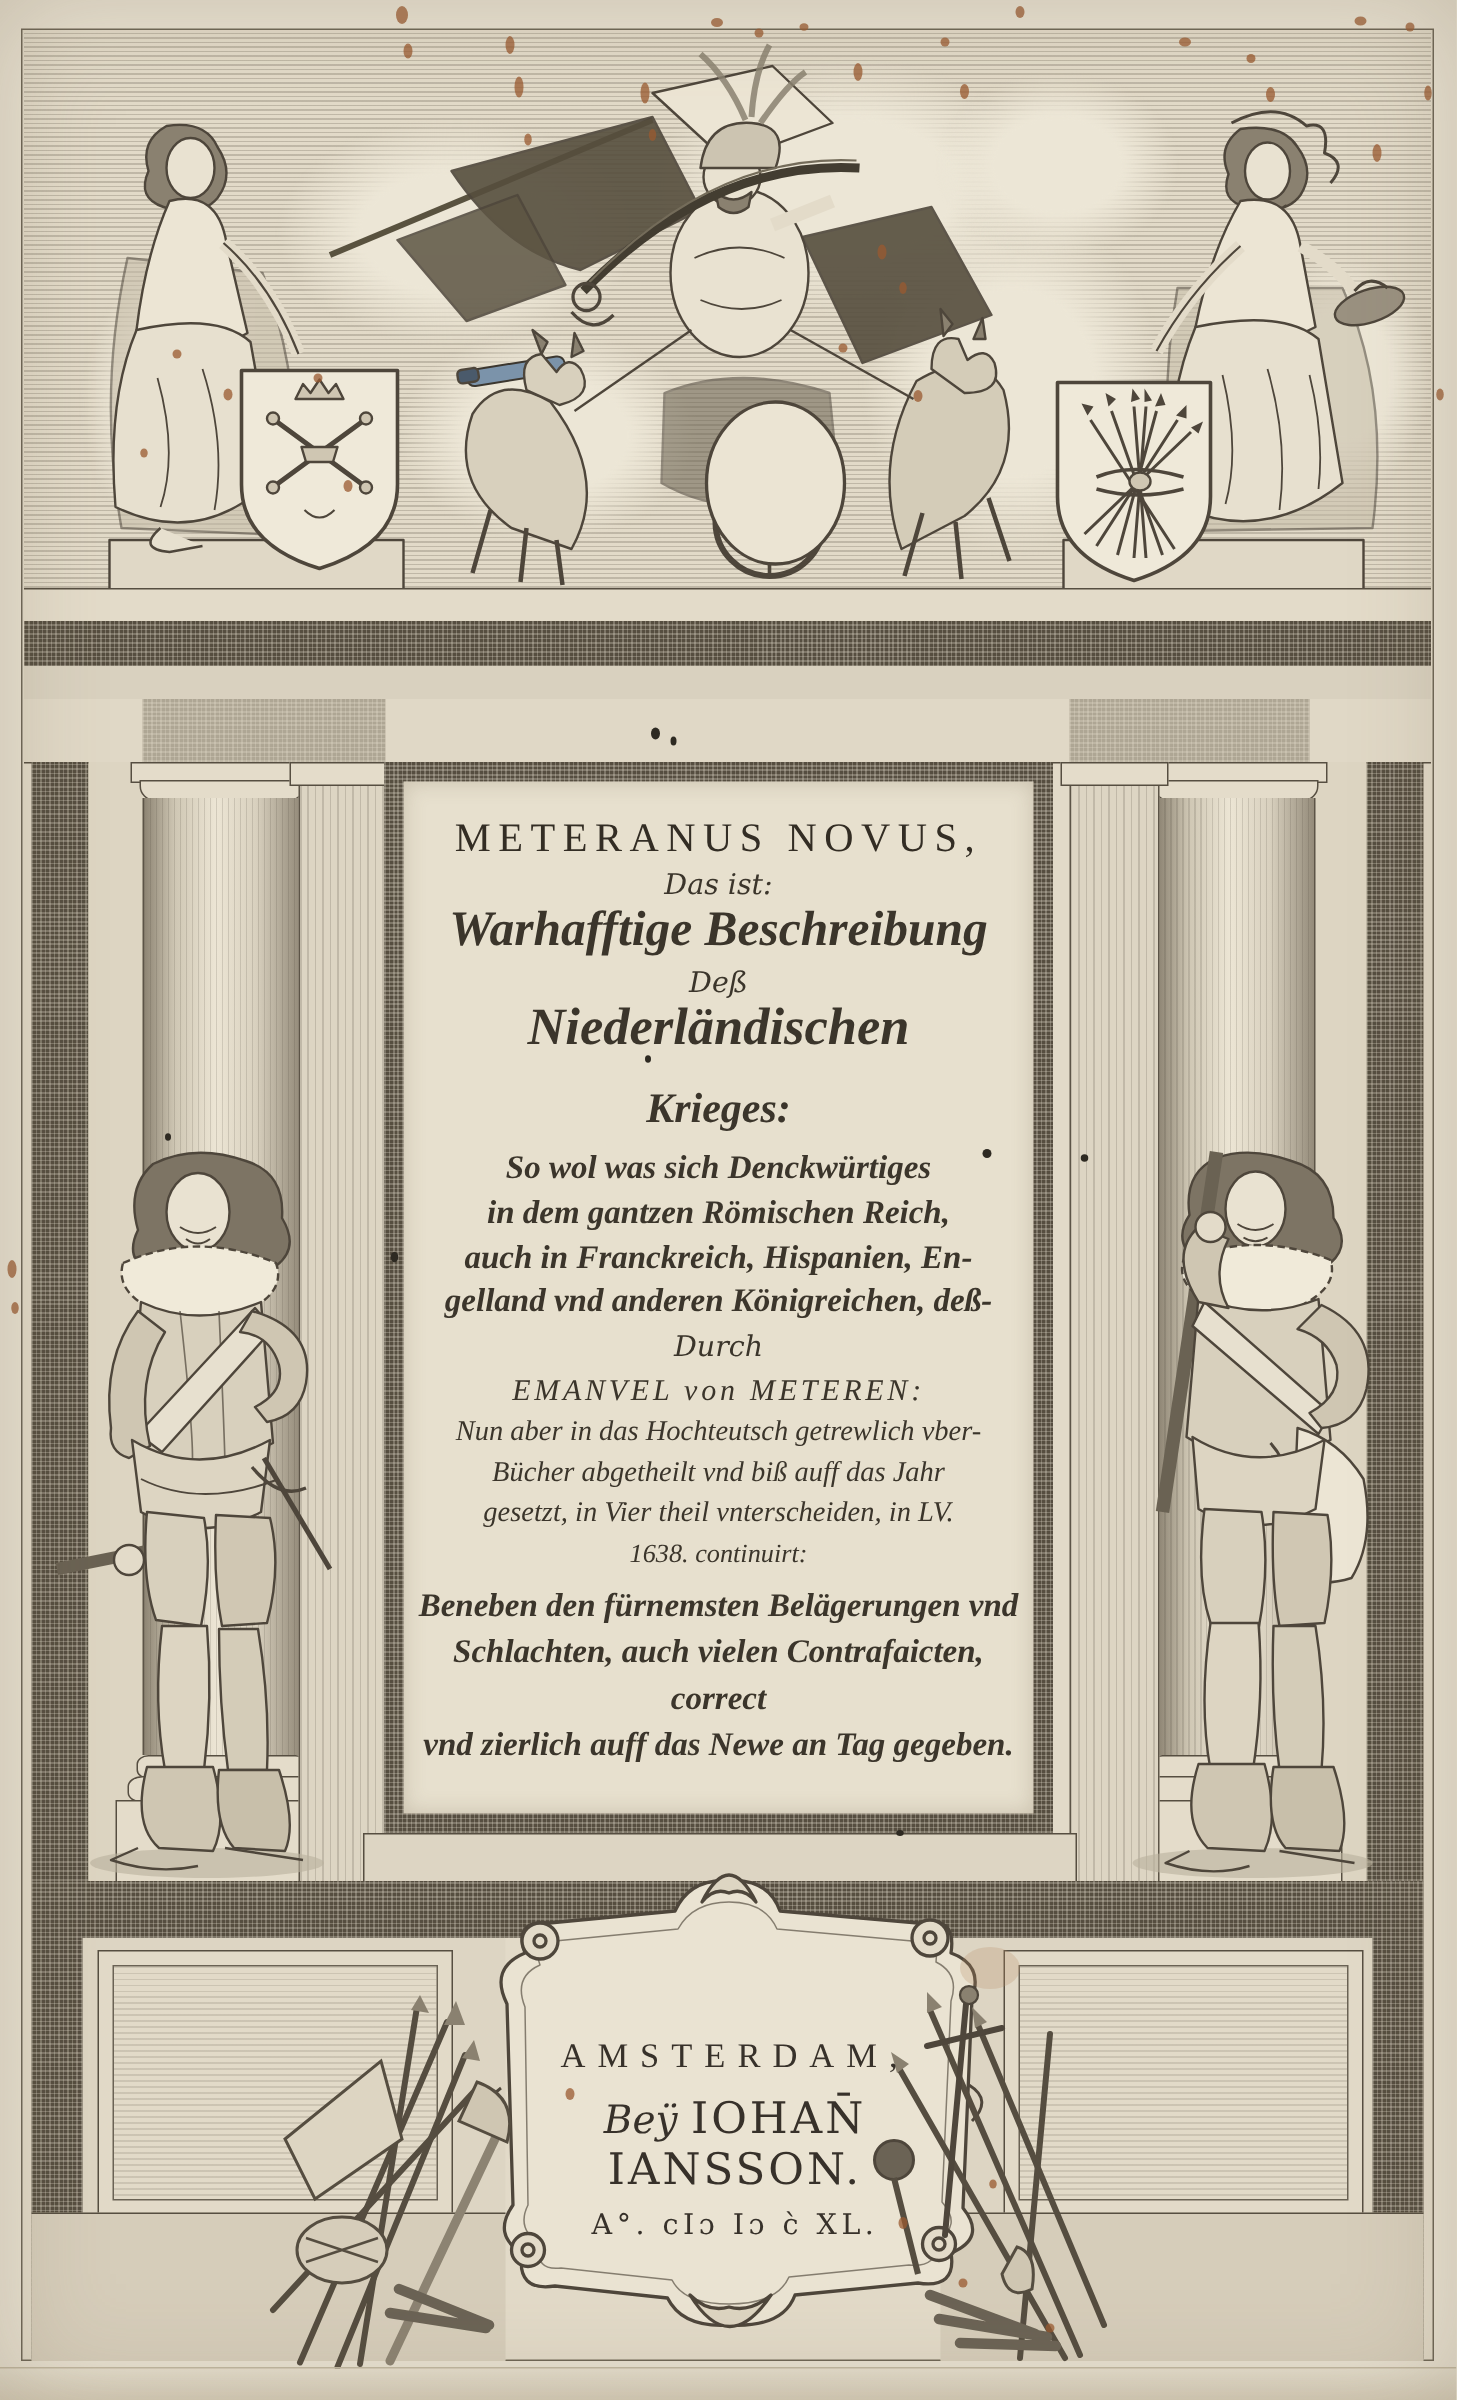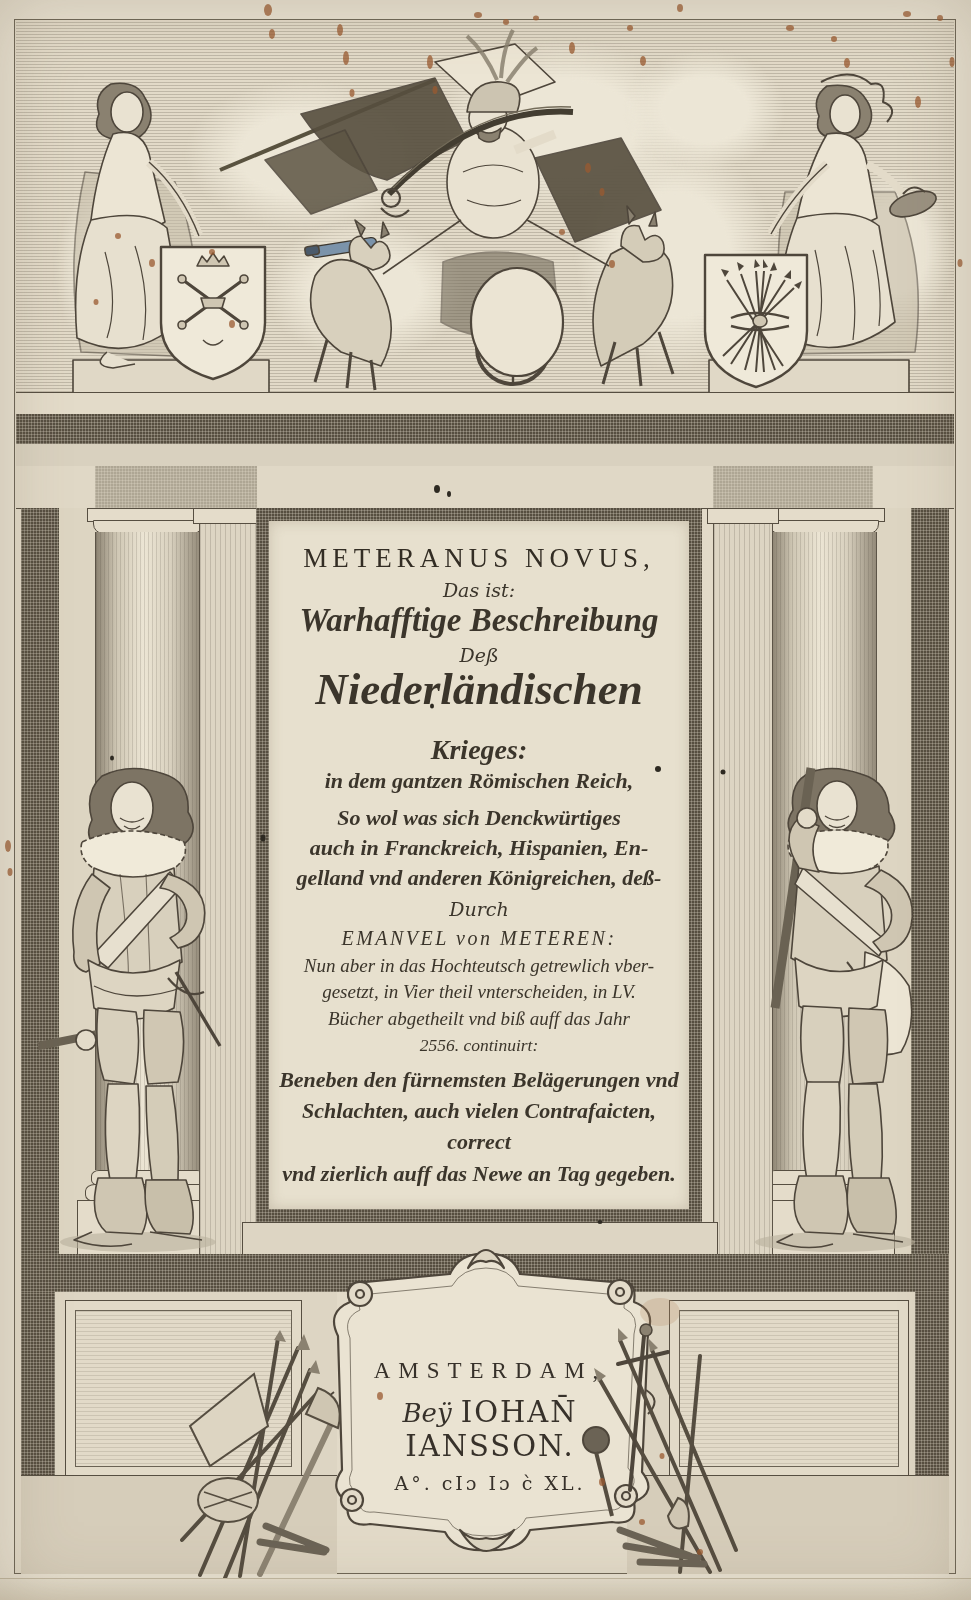--- a/index.html
+++ b/index.html
@@ -38,21 +38,21 @@
   .wall{position:absolute;background:#ddd5c2;}
   
   .panel{position:absolute;left:241px;top:488px;width:446px;height:714px;box-sizing:border-box;padding-left:29px;}
   .panel-frame{position:absolute;inset:0;}
   .panel-inner{position:absolute;left:13px;top:13px;right:13px;bottom:13px;background:#e7e0ce;
         display:flex;flex-direction:column;align-items:center;text-align:center;overflow:hidden;
         box-shadow:inset 0 0 14px rgba(110,95,70,.25);}
   .t-main{font-size:27px;letter-spacing:5px;margin-top:22px;color:#332d24;}
   .t-small-bl{font-style:italic;font-size:19px;margin-top:5px;font-family:"DejaVu Serif",serif;}
   .t-bl1{font-style:italic;font-weight:bold;font-size:33px;margin-top:1px;}
-  .t-bl2{font-style:italic;font-weight:bold;font-size:45px;line-height:1.02;margin-top:1px;}
+  .t-bl2{font-style:italic;font-weight:bold;font-size:35px;line-height:1.02;margin-top:1px;}
   .t-bl3{font-style:italic;font-weight:bold;font-size:28px;margin-top:21px;}
   .t-desc{font-style:italic;font-weight:bold;font-size:22px;line-height:1.36;}
   .t-desc.first{margin-top:7px;}
   .t-desc-sm{font-style:italic;font-size:16.5px;line-height:1.4;}
   .t-author{font-style:italic;font-size:20px;letter-spacing:2.5px;margin-top:7px;}
   .t-ed{font-style:italic;font-size:19px;line-height:1.42;}
   .t-ed.first{margin-top:3px;}
   .t-ed-last{font-style:italic;font-size:17.5px;line-height:1.4;}
   .t-add{font-style:italic;font-weight:bold;font-size:22px;line-height:1.42;}
   .t-add.first{margin-top:6px;}
@@ -278,30 +278,30 @@
 
     <div class="panel">
       <div class="panel-frame xhatch"></div>
       <div class="panel-inner">
         <div class="t-main">METERANUS NOVUS,</div>
         <div class="t-small-bl">Das ist:</div>
         <div class="t-bl1">Warhafftige Beschreibung</div>
         <div class="t-small-bl">Deß</div>
         <div class="t-bl2">Niederländischen</div>
         <div class="t-bl3">Krieges:</div>
+        <div class="t-desc first">So wol was sich Denckwürtiges</div>
         <div class="t-desc">in dem gantzen Römischen Reich,</div>
-        <div class="t-desc first">So wol was sich Denckwürtiges</div>
         <div class="t-desc">auch in Franckreich, Hispanien, En-</div>
         <div class="t-desc">gelland vnd anderen Königreichen, deß-</div>
         <div class="t-small-bl">Durch</div>
         <div class="t-author">EMANVEL von METEREN:</div>
         <div class="t-ed first">Nun aber in das Hochteutsch getrewlich vber-</div>
+        <div class="t-ed">Bücher abgetheilt vnd biß auff das Jahr</div>
         <div class="t-ed">gesetzt, in Vier theil vnterscheiden, in LV.</div>
-        <div class="t-ed">Bücher abgetheilt vnd biß auff das Jahr</div>
-        <div class="t-ed-last">2556. continuirt:</div>
+        <div class="t-ed-last">1638. continuirt:</div>
         <div class="t-add first">Beneben den fürnemsten Belägerungen vnd</div>
         <div class="t-add">Schlachten, auch vielen Contrafaicten, correct</div>
         <div class="t-add">vnd zierlich auff das Newe an Tag gegeben.</div>
       </div>
     </div>
 
     <div class="ledge hatch-hf"></div>
     <div class="baseband xhatch"></div>
 
     <div class="pedestal hatch-v" style="left:6px;width:316px;">

